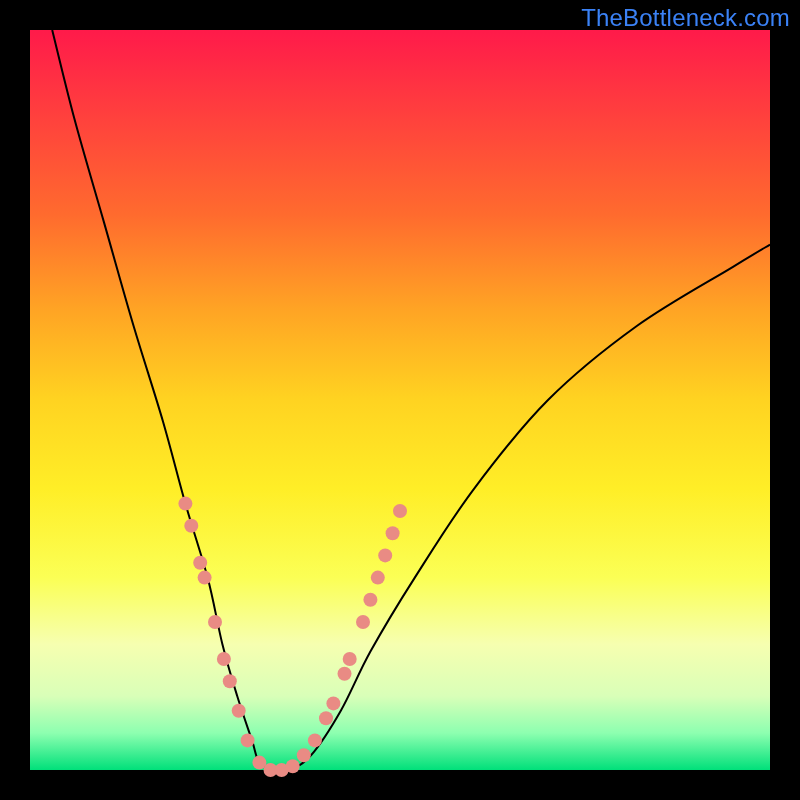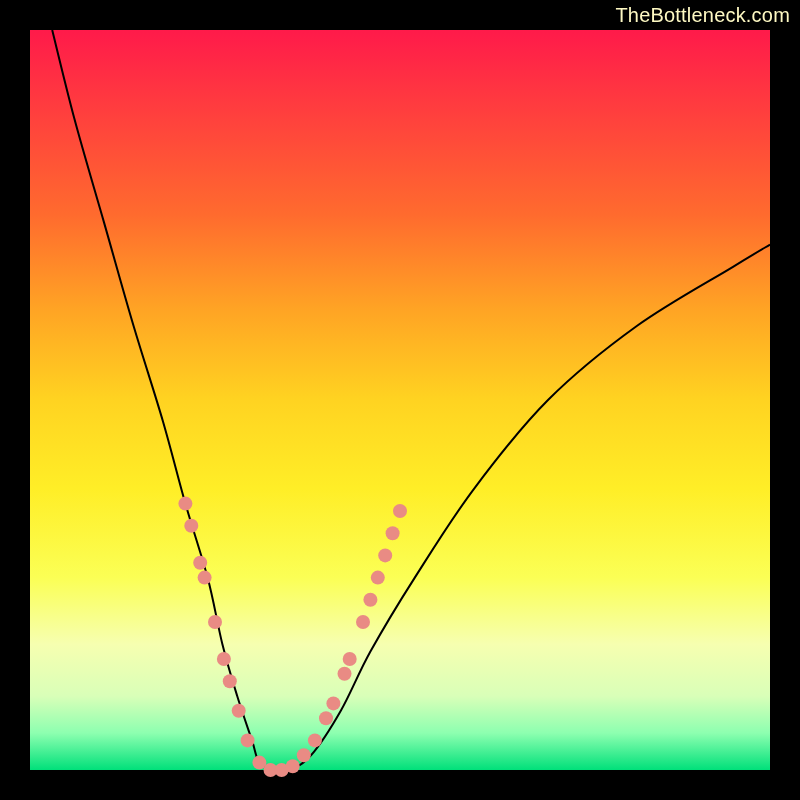--- a/index.html
+++ b/index.html
@@ -37,22 +37,22 @@
       #f6ffb0 83%,
       #d9ffb8 90%,
       #8dffb0 95%,
       #00e07a 100%
     );
   }
   .watermark {
     position: absolute;
     top: 4px;
     right: 10px;
-    color: #fef9c3;
-    font-size: 20px;
+    color: #3b82f6;
+    font-size: 24px;
     font-weight: 400;
     letter-spacing: 0.2px;
     user-select: none;
   }
   svg.curve {
     position: absolute;
     top: 0;
     left: 0;
     width: 740px;
     height: 740px;

